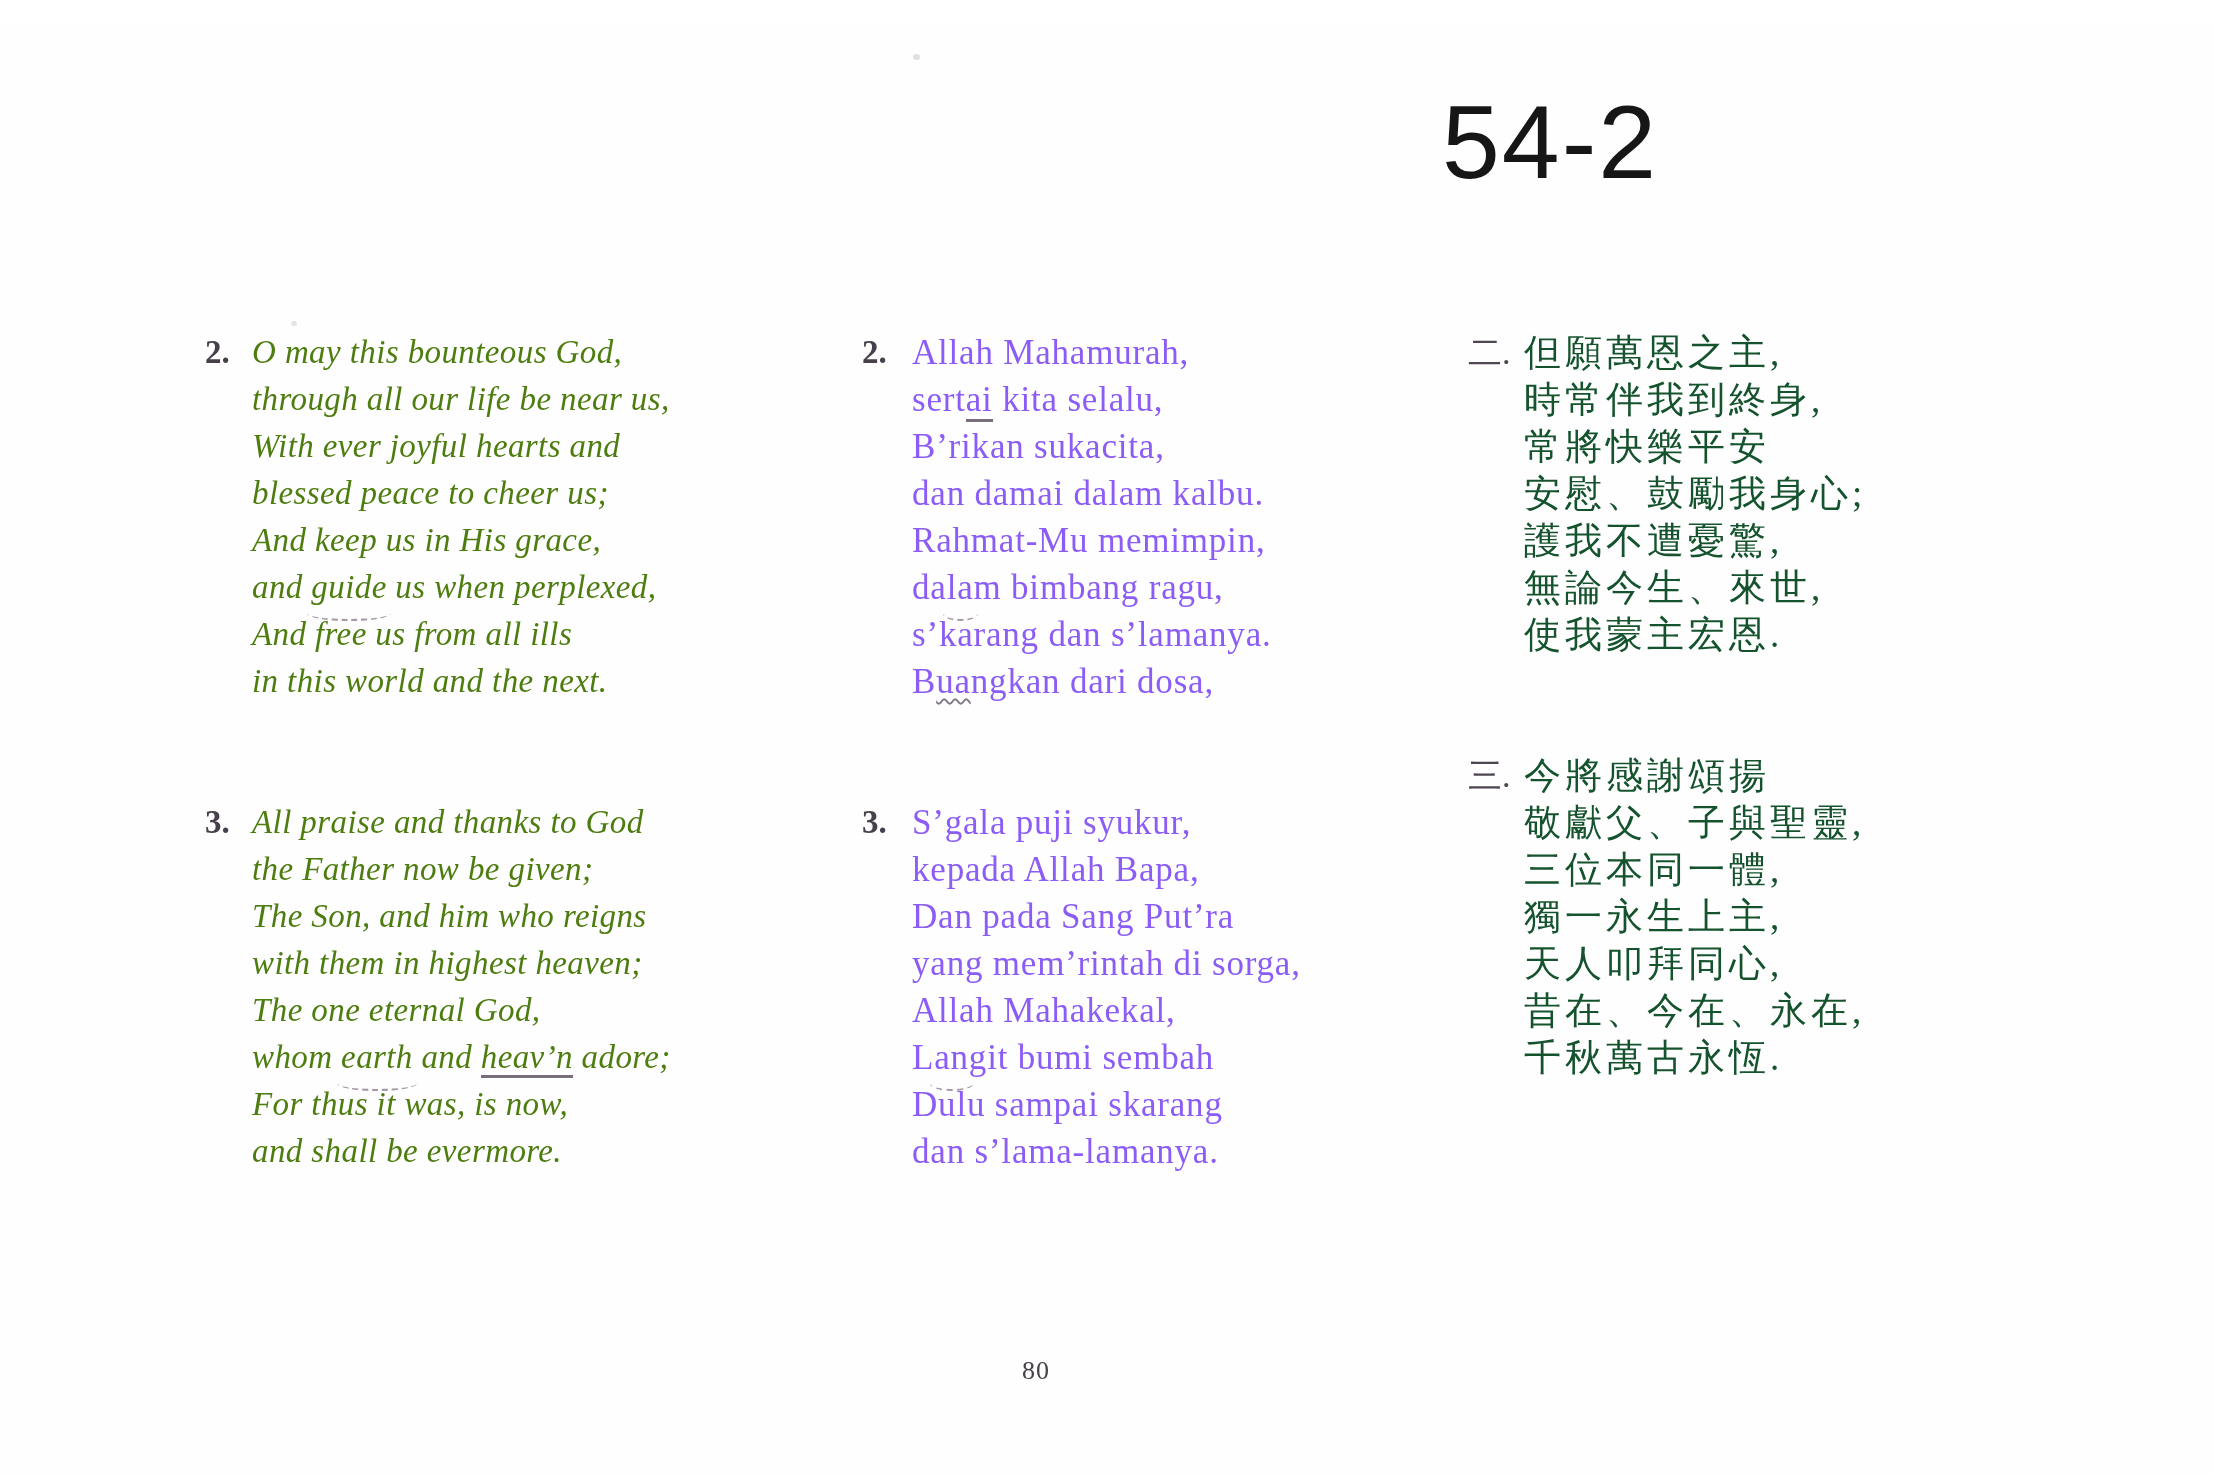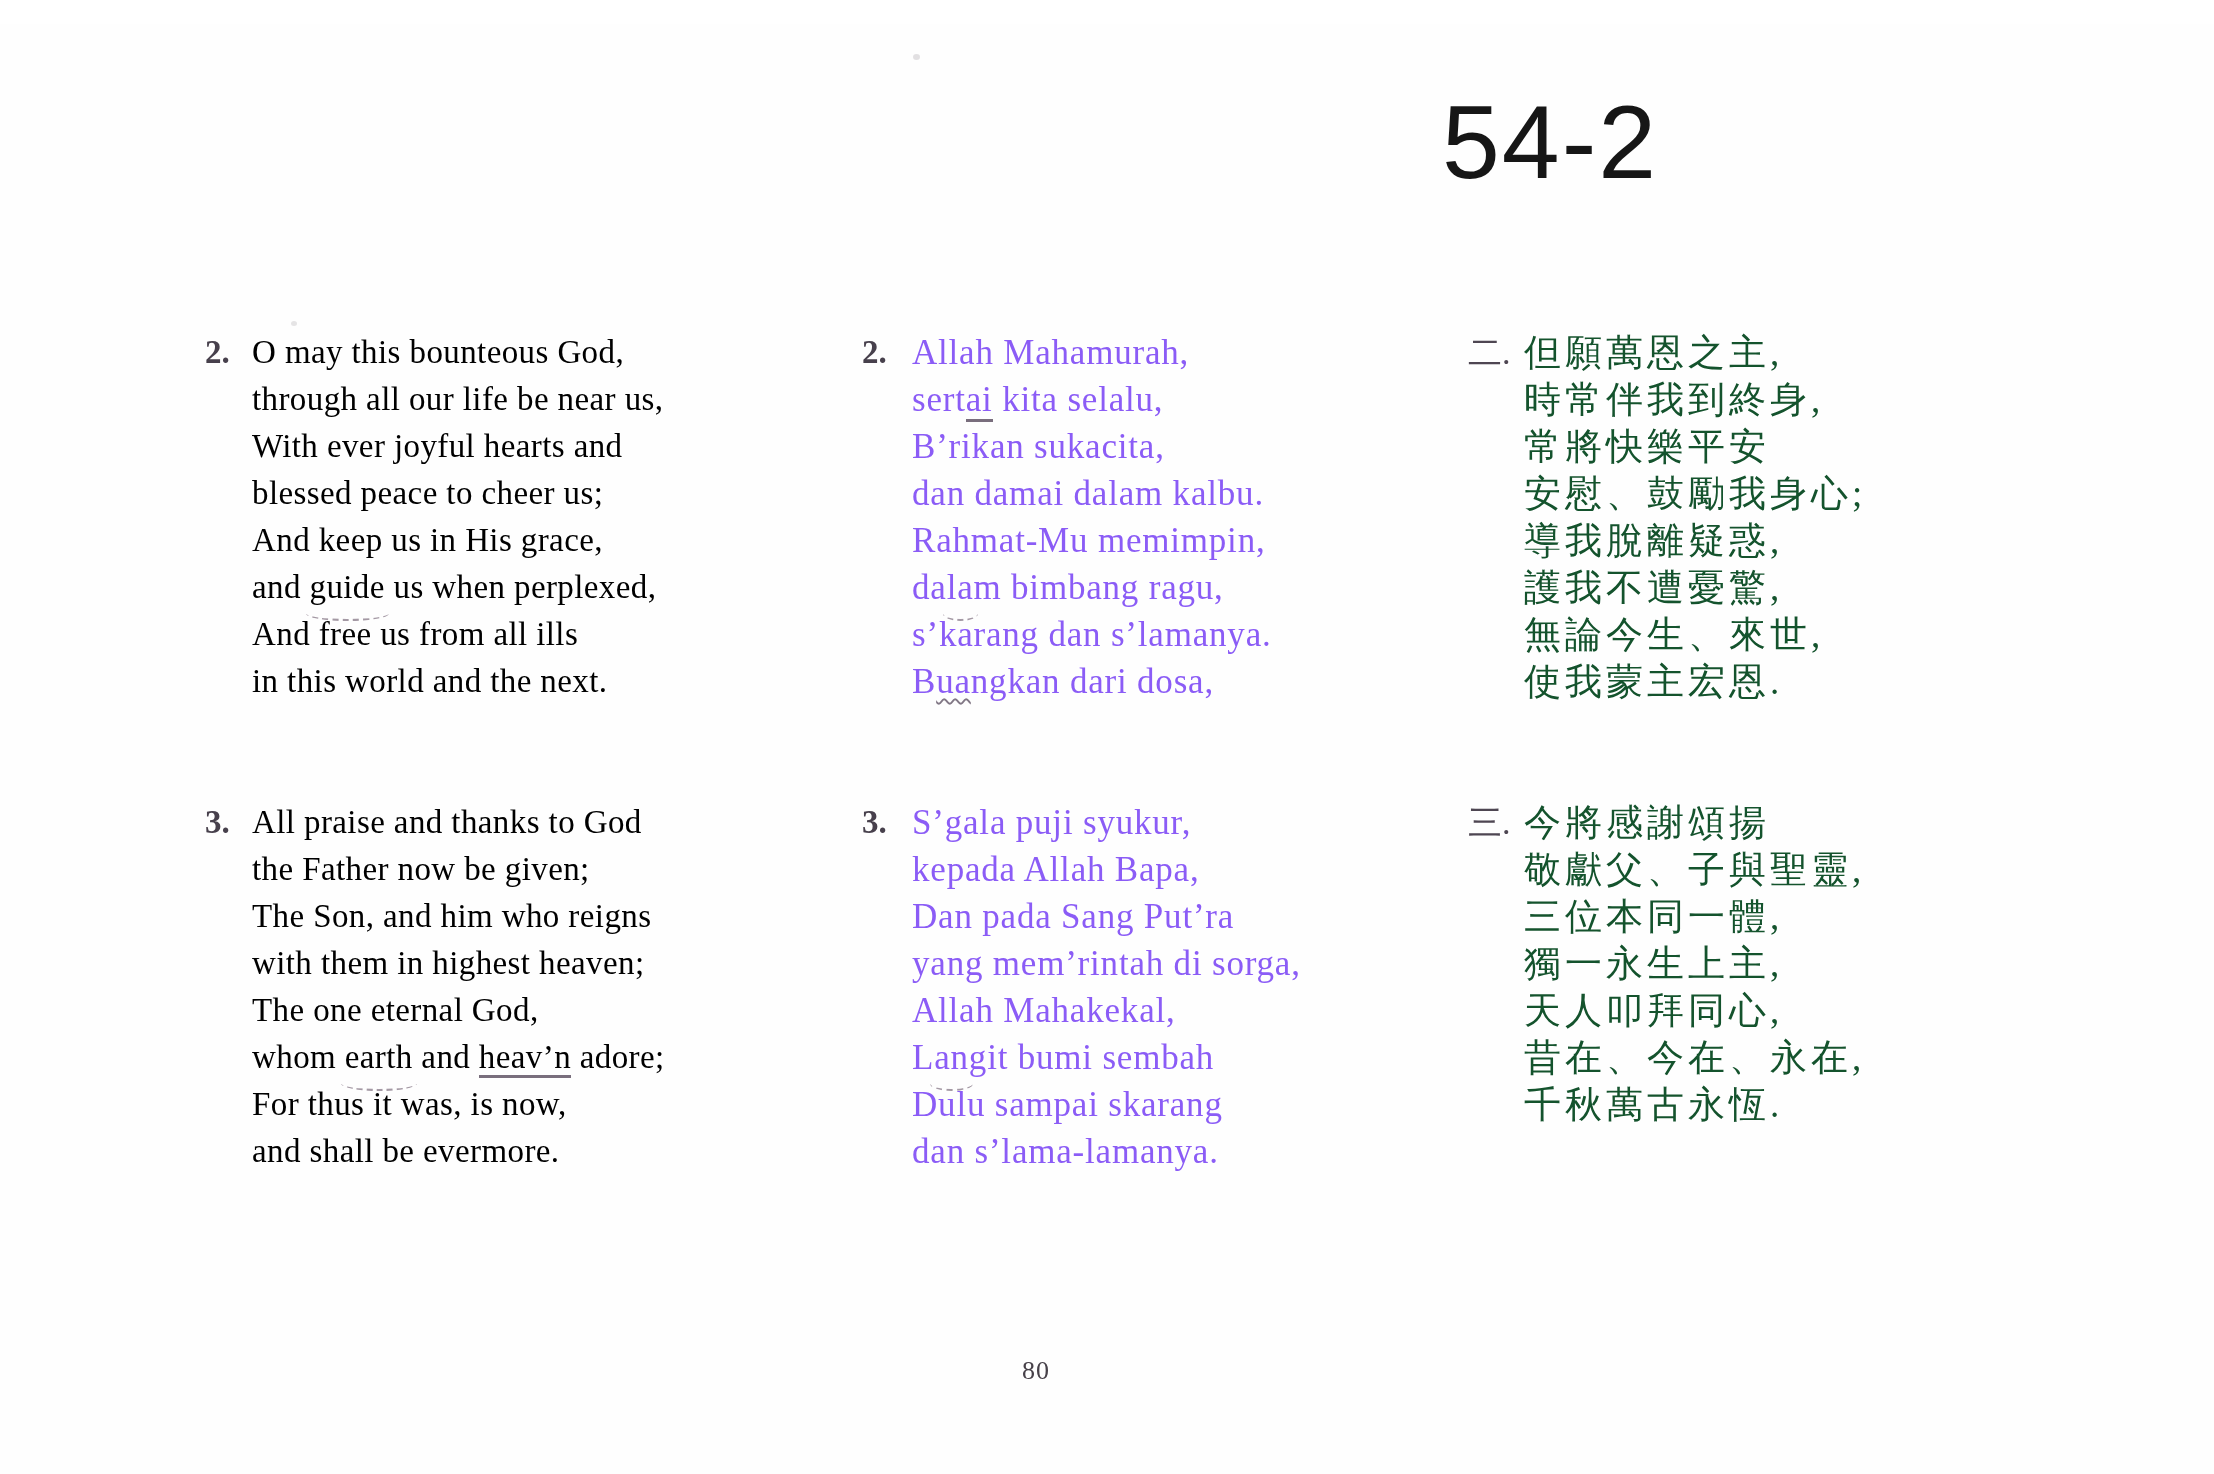--- a/index.html
+++ b/index.html
@@ -56,23 +56,24 @@
     width: 56px;
     font-size: 34px;
     color: #4e4652;
   }
   .line {
     height: 47px;
     line-height: 47px;
     white-space: nowrap;
   }
   .col-en .line {
+    font-style: italic;
     font-size: 33px;
     letter-spacing: 0.4px;
-    color: #000000;
+    color: #4d7c0f;
   }
   .col-id .line {
     font-size: 35px;
     letter-spacing: 0.8px;
     color: #8b5cf6;
   }
   .col-zh .line {
     font-size: 37px;
     letter-spacing: 4px;
     color: #14532d;
@@ -186,21 +187,20 @@
   </div>
 
   <div class="col col-zh">
     <div class="verse">
       <div class="vnum">二.</div>
       <div class="lines">
           <div class="line"><span>但願萬恩之主,</span></div>
           <div class="line"><span>時常伴我到終身,</span></div>
           <div class="line"><span>常將快樂平安</span></div>
           <div class="line"><span>安慰、鼓勵我身心;</span></div>
-          <div class="line"><span>導我脫離疑惑,</span></div>
           <div class="line"><span>護我不遭憂驚,</span></div>
           <div class="line"><span>無論今生、來世,</span></div>
           <div class="line"><span>使我蒙主宏恩.</span></div>
         </div>
     </div>
     <div class="verse">
       <div class="vnum">三.</div>
       <div class="lines">
           <div class="line"><span>今將感謝頌揚</span></div>
           <div class="line"><span>敬獻父、子與聖靈,</span></div>

